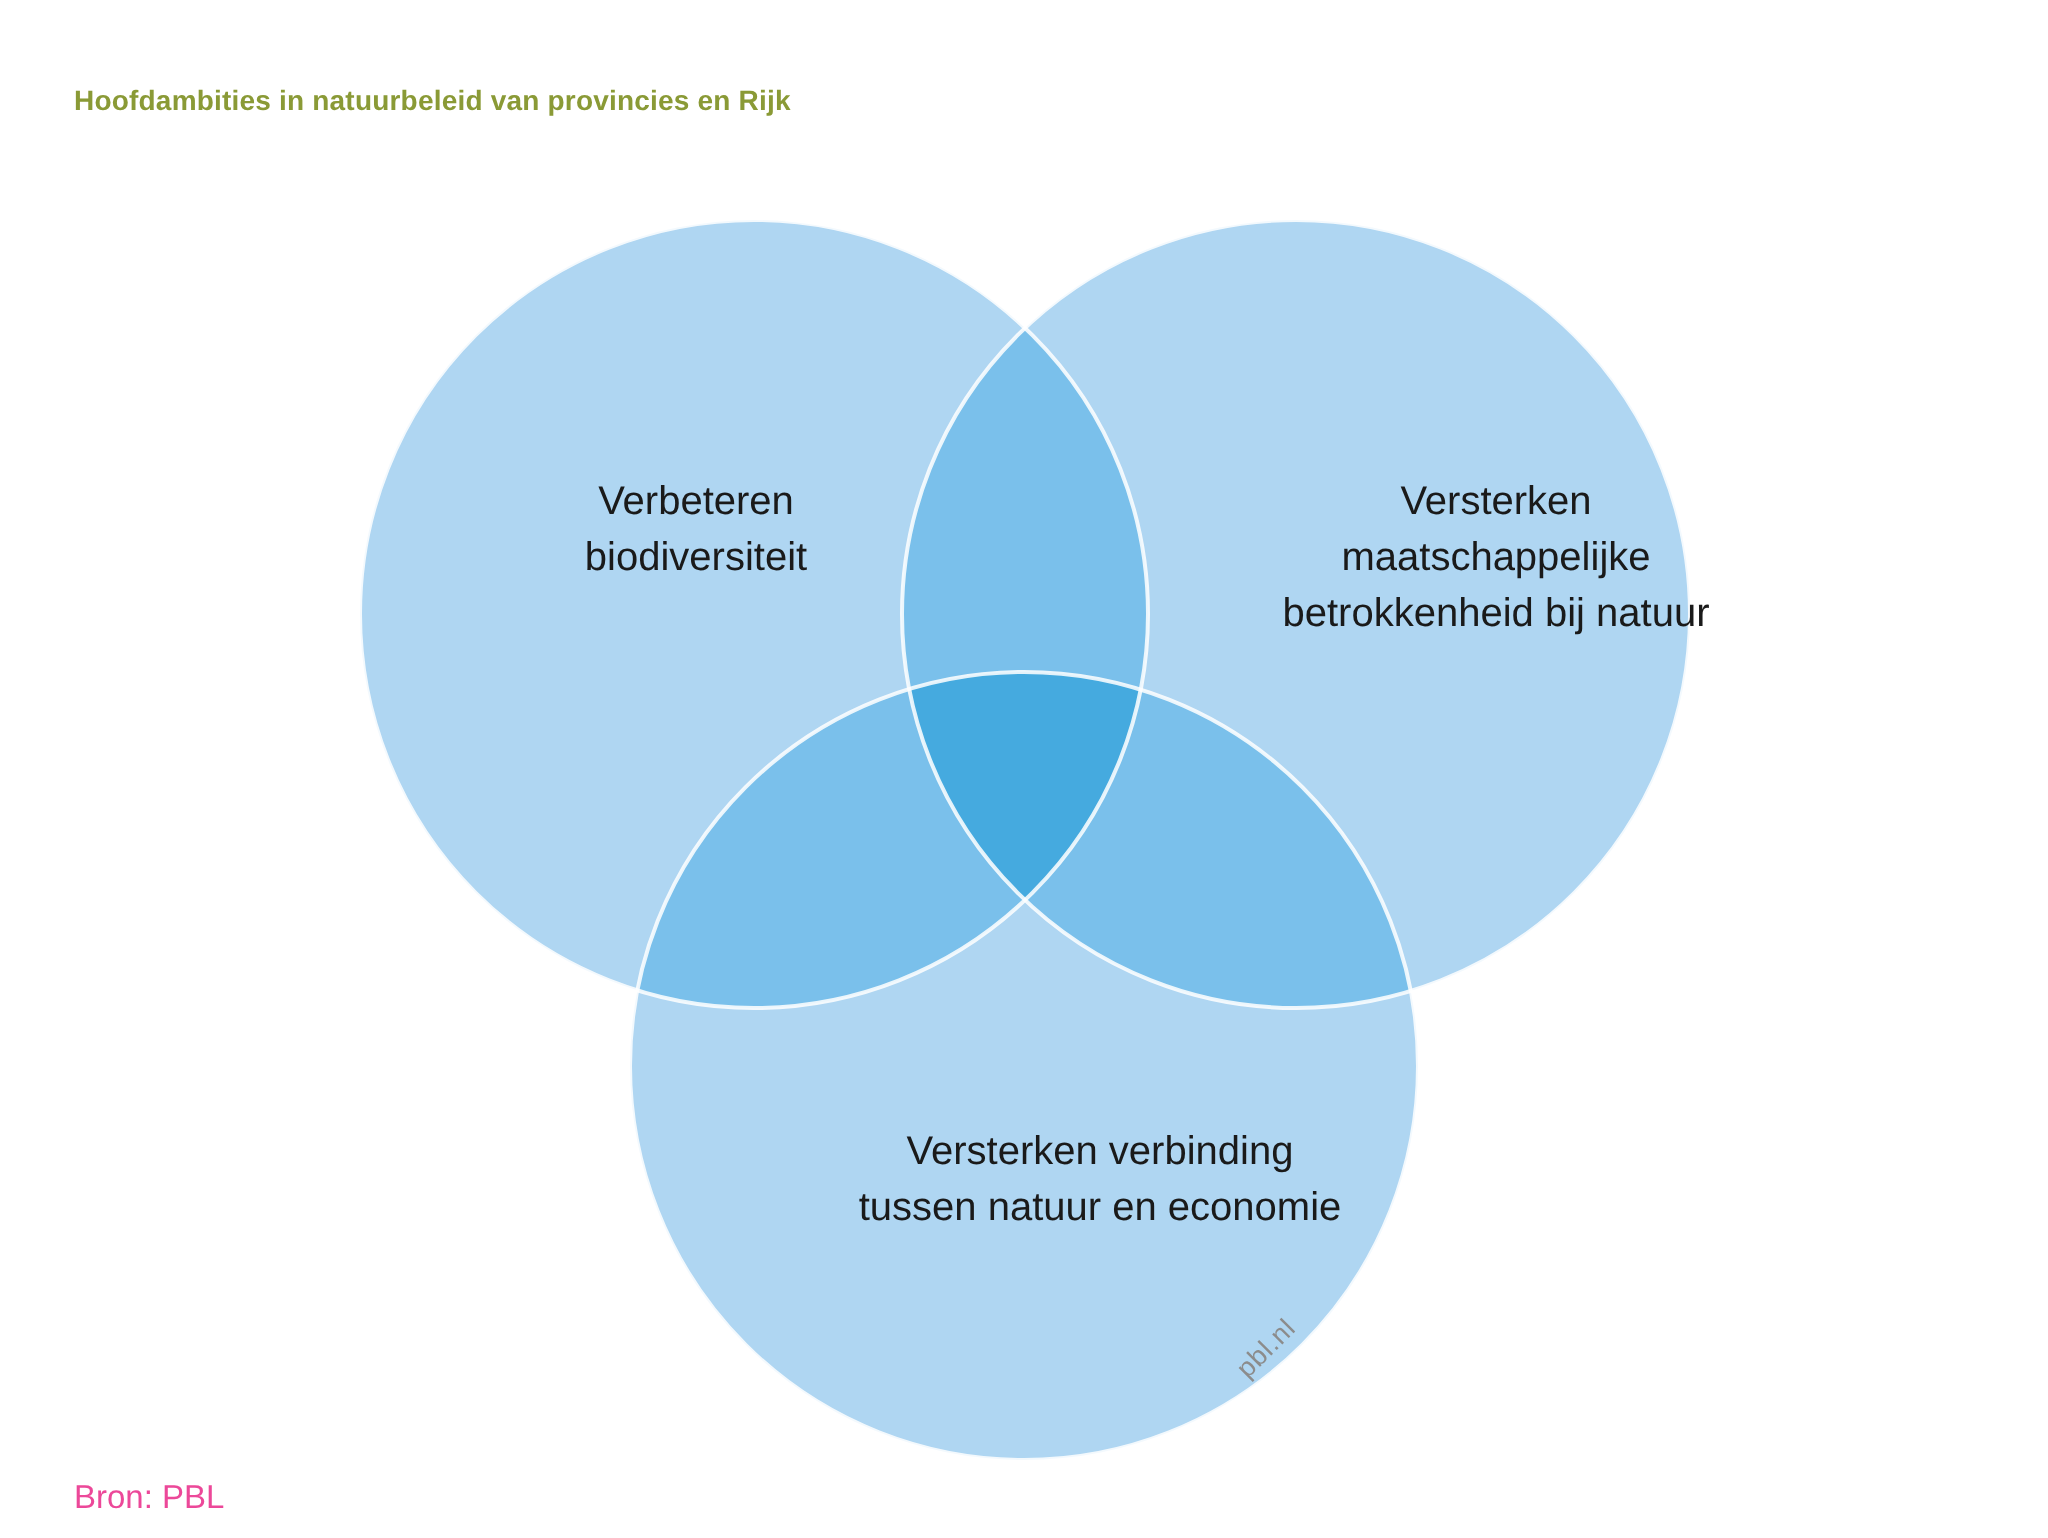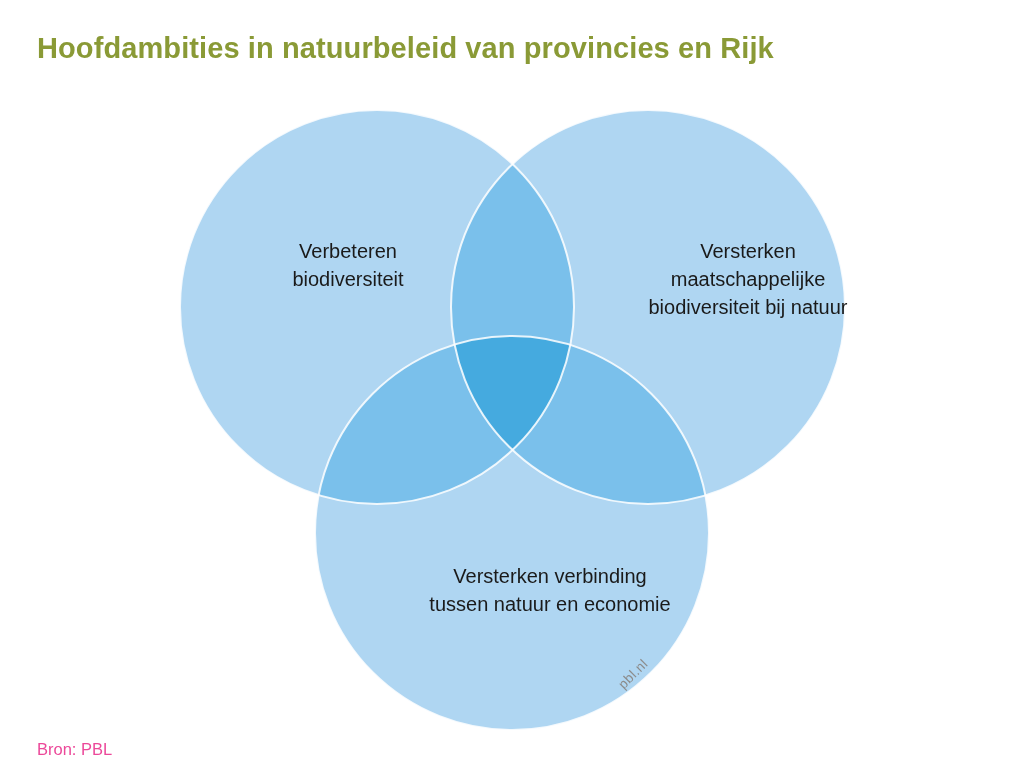--- a/index.html
+++ b/index.html
@@ -10,22 +10,22 @@
     position: relative;
     width: 1024px;
     height: 769px;
     background: #ffffff;
     overflow: hidden;
   }
 
   .title {
     position: absolute;
     left: 37px;
-    top: 32px;
-    font-size: 29px;
+    top: 42px;
+    font-size: 14px;
     font-weight: bold;
     letter-spacing: 0.1px;
   }
 
   .venn-svg {
     position: absolute;
     left: 0;
     top: 0;
     width: 1024px;
     height: 769px;
@@ -111,21 +111,21 @@
     <circle class="outline" cx="377" cy="307" r="197"></circle>
     <circle class="outline" cx="648" cy="307" r="197"></circle>
     <circle class="outline" cx="512" cy="533" r="197"></circle>
   </svg>
 
   <div class="venn-label label-left">Verbeteren
 biodiversiteit</div>
 
   <div class="venn-label label-right">Versterken
 maatschappelijke
-biodiversiteit bij natuur</div>
+betrokkenheid bij natuur</div>
 
   <div class="venn-label label-bottom">Versterken verbinding
 tussen natuur en economie</div>
 
   <div class="watermark" style="color: rgb(140, 140, 140);">pbl.nl</div>
 
   <div class="source">Bron: PBL</div>
 
 </div>
 

